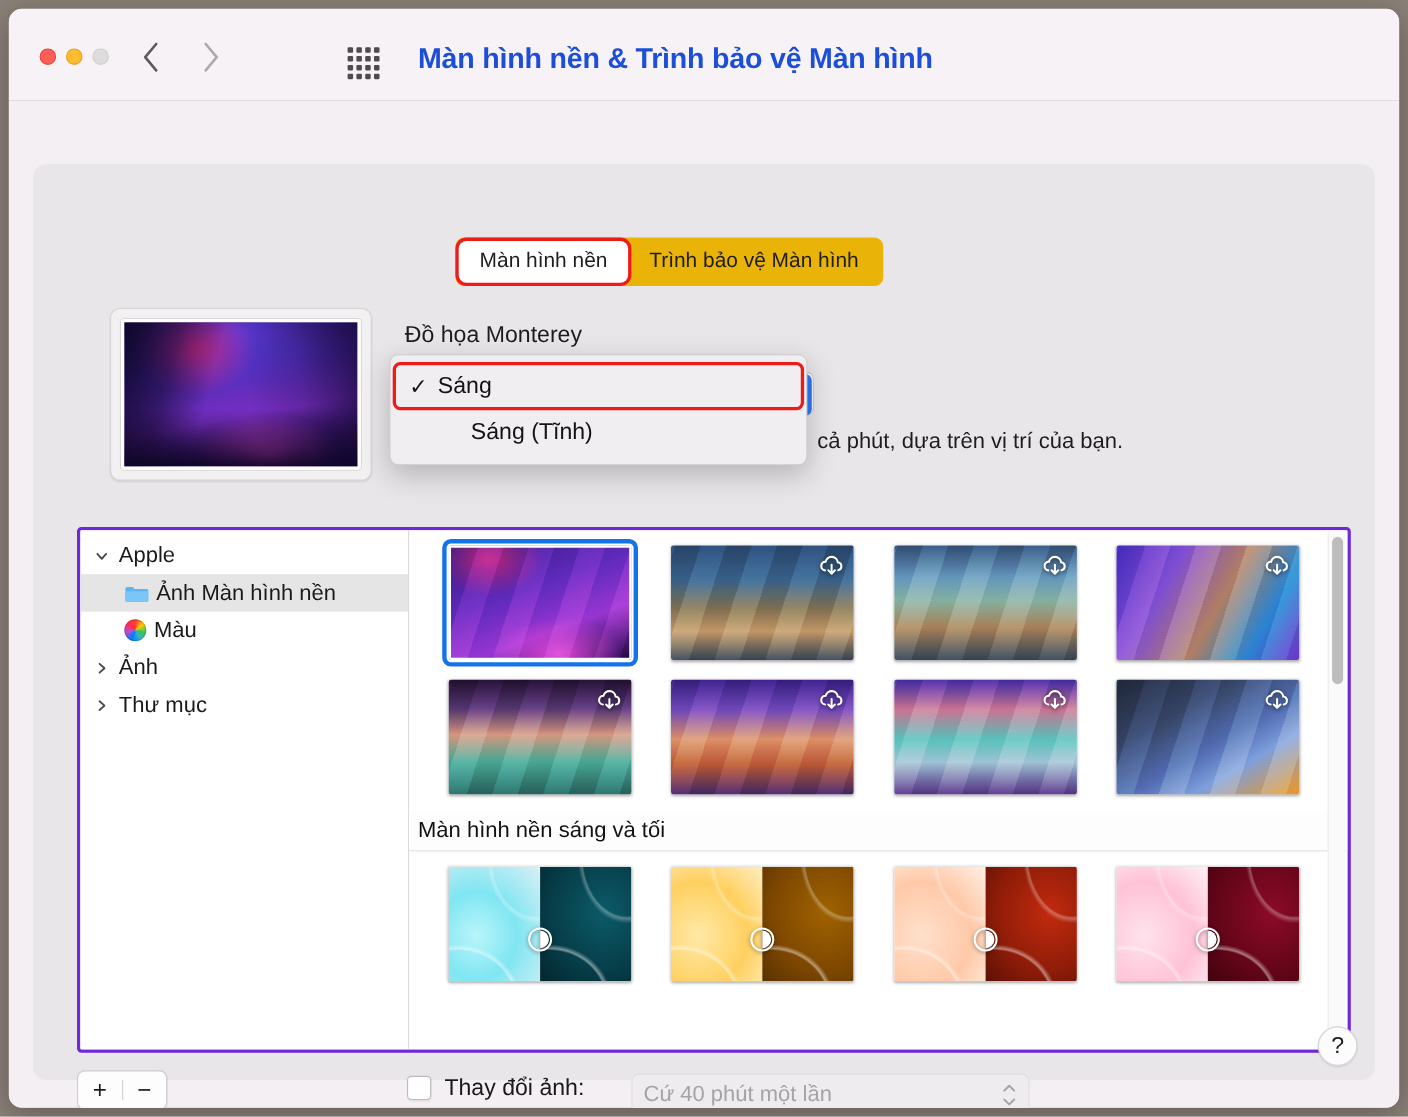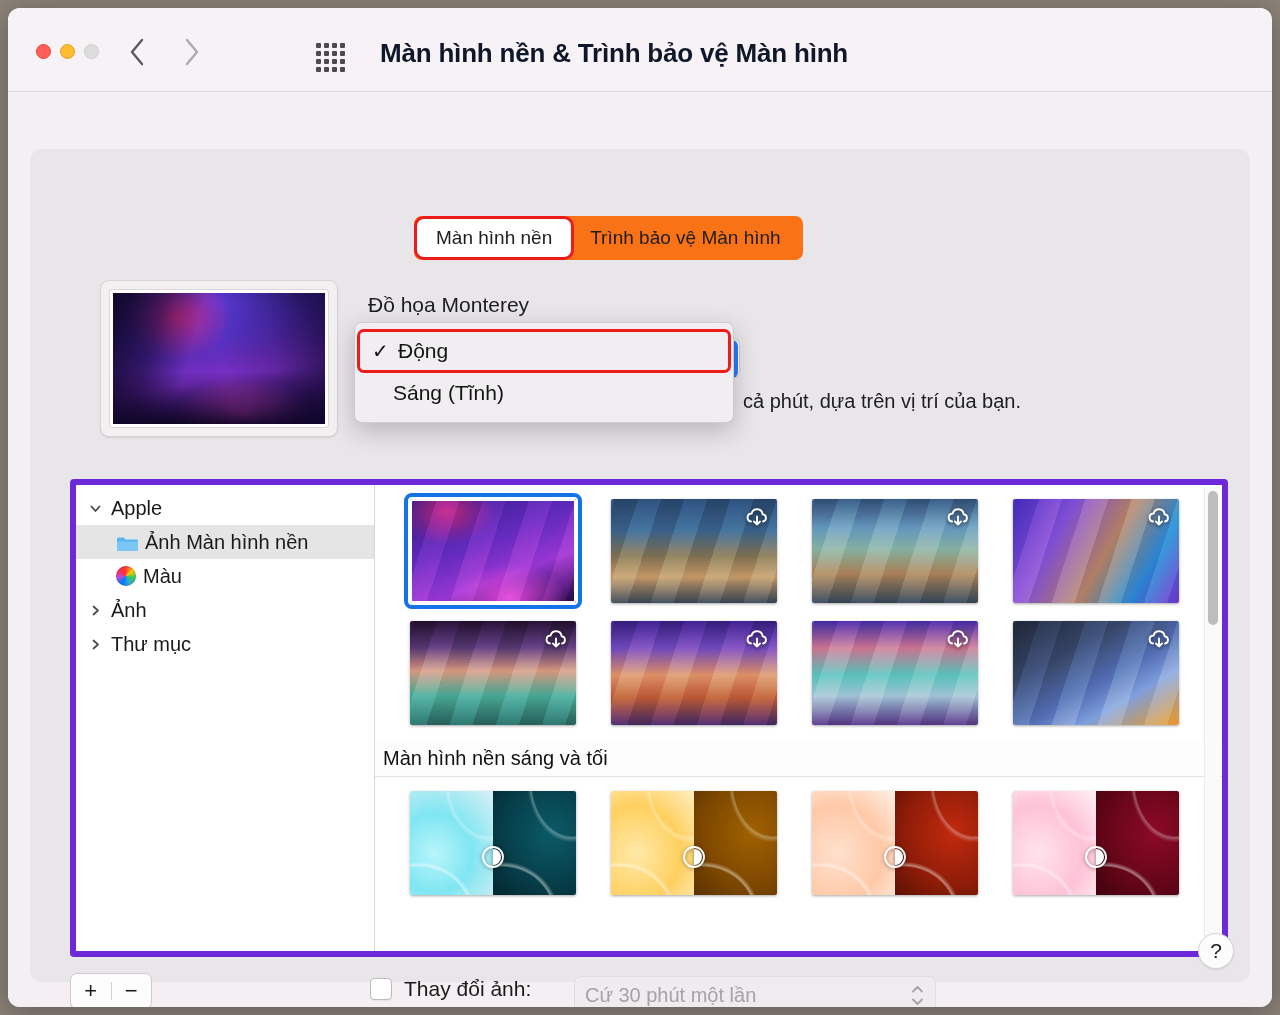--- a/index.html
+++ b/index.html
@@ -40,21 +40,21 @@
   .navbtns { position: absolute; left: 118px; top: 28px; display: flex; gap: 32px; }
   .navarrow { width: 22px; height: 32px; display: flex; align-items: center; justify-content: center; cursor: pointer; }
   .navarrow svg { display: block; }
 
   .gridicon { position: absolute; left: 308px; top: 35px; display: grid;
     grid-template-columns: repeat(4, 6px); grid-template-rows: repeat(4, 6px); gap: 2px; cursor: pointer; }
   .gridicon i { width: 4.5px; height: 4.5px; background: #4e4b4f; border-radius: 1px; display:block; }
 
   .win-title {
     position: absolute; left: 372px; top: 30px;
-    font-size: 26px; font-weight: 600; color: #0f172a; letter-spacing: -.2px;
+    font-size: 26px; font-weight: 600; color: #1d4ed8; letter-spacing: -.2px;
     white-space: nowrap;
   }
 
   .searchbox {
     position: absolute; right: 32px; top: 24px;
     width: 282px; height: 46px;
     background: #f2edf1;
     border: 1px solid #dcd7dc;
     border-radius: 8px;
     display: flex; align-items: center; gap: 9px; padding: 0 12px;
@@ -73,21 +73,21 @@
     position: absolute; left: 22px; top: 57px;
     width: 1220px; height: 833px;
     background: #e9e6e9;
     border-radius: 12px;
   }
 
   
   .tabs {
     position: absolute; left: 406px; top: 124px;
     height: 44px;
-    background: #f97316;
+    background: #eab308;
     border-radius: 8px;
     display: flex; align-items: center; padding: 3px;
     z-index: 6;
   }
   .tab {
     height: 38px; padding: 0 19px;
     display: flex; align-items: center; justify-content: center;
     font-size: 19px; color: #1d1d1f; border-radius: 6px; cursor: pointer;
     white-space: nowrap;
   }
@@ -155,41 +155,41 @@
     width: 380px;
     background: #f0eef0;
     border: 1px solid #cfcacf;
     border-radius: 8px;
     box-shadow: 0 8px 26px rgba(0,0,0,.22);
     padding: 6px 0 9px;
     z-index: 9;
   }
   .menu-item {
     height: 40px; display: flex; align-items: center;
-    padding: 0 12px; font-size: 21px; color: #141414; cursor: pointer;
+    padding: 0 12px; font-size: 21px; color: #141414; cursor: pointer; margin-left: 35px;
   }
   .menu-item .check { width: 26px; font-size: 20px; flex: 0 0 auto; }
   .menu-item.highlight-red {
     border: 3px solid #ee1b1b;
     border-radius: 7px;
     margin: 0 2px;
     height: 44px;
   }
 
   .desc-text {
     position: absolute; left: 735px; top: 298px;
     font-size: 20px; color: #1d1d1f; white-space: nowrap;
   }
 
   
   .browser {
     position: absolute; left: 62px; top: 387px;
     width: 1158px; height: 478px;
     background: #ffffff;
-    border: 6px solid #6d28d9;
+    border: 3px solid #6d28d9;
     border-radius: 4px;
     display: flex; overflow: hidden;
   }
 
   
   .sidebar { width: 299px; border-right: 1px solid #d9d5d9; background: #ffffff; padding-top: 6px; }
   .side-row {
     height: 34px; display: flex; align-items: center;
     font-size: 20px; color: #1a1a1a; cursor: pointer; padding-left: 10px; gap: 7px;
   }
@@ -395,21 +395,21 @@
 
     <div class="wp-label">Đồ họa Monterey</div>
 
     <div class="popup-button">
       <div class="blue-tab"></div>
     </div>
 
     <div class="menu">
       <div class="menu-item highlight-red">
         <span class="check">✓</span>
-        <span>Động</span>
+        <span>Sáng</span>
       </div>
       <div class="menu-item">
         <span class="check"></span>
         <span>Sáng (Tĩnh)</span>
       </div>
     </div>
 
     <div class="desc-text">cả phút, dựa trên vị trí của bạn.</div>
 
     <div class="browser">
@@ -589,21 +589,21 @@
       <span class="pm-div"></span>
       <span class="pm-half">−</span>
     </div>
 
     <div class="cbrow r1">
       <span class="checkbox"></span>
       <span class="cb-label">Thay đổi ảnh:</span>
     </div>
 
     <div class="stepper-select">
-      <span class="ss-text">Cứ 30 phút một lần</span>
+      <span class="ss-text">Cứ 40 phút một lần</span>
       <span class="ss-arrows">
         <svg width="13" height="9" viewBox="0 0 13 9">
             <path d="M2 6.5 L6.5 2 L11 6.5" fill="none" stroke="#a6a3a6" stroke-width="1.8" stroke-linecap="round" stroke-linejoin="round"></path>
           </svg>
         <svg width="13" height="9" viewBox="0 0 13 9">
             <path d="M2 2.5 L6.5 7 L11 2.5" fill="none" stroke="#a6a3a6" stroke-width="1.8" stroke-linecap="round" stroke-linejoin="round"></path>
           </svg>
       </span>
     </div>
 

